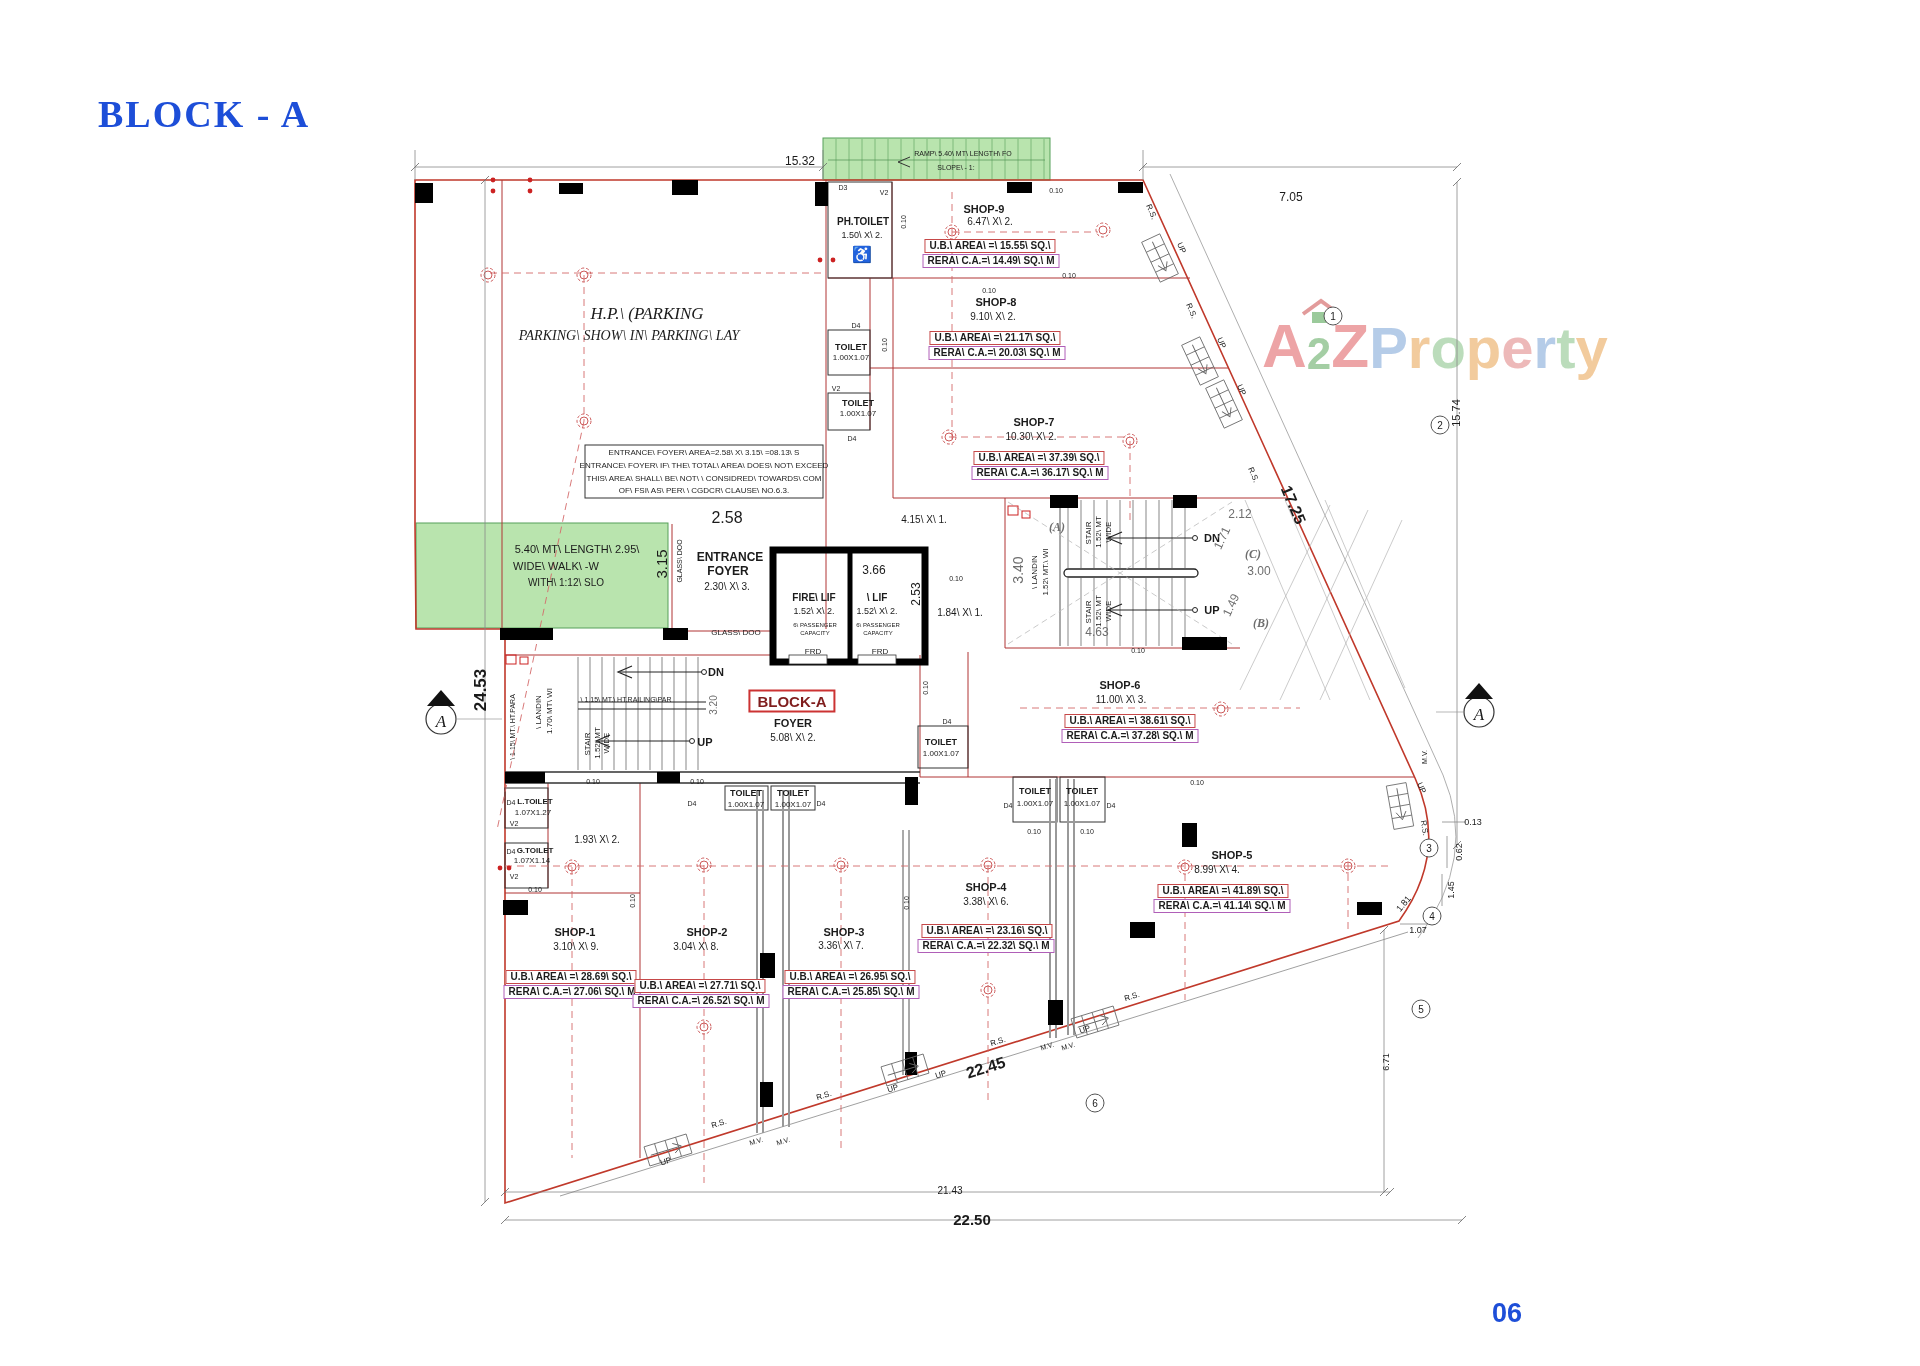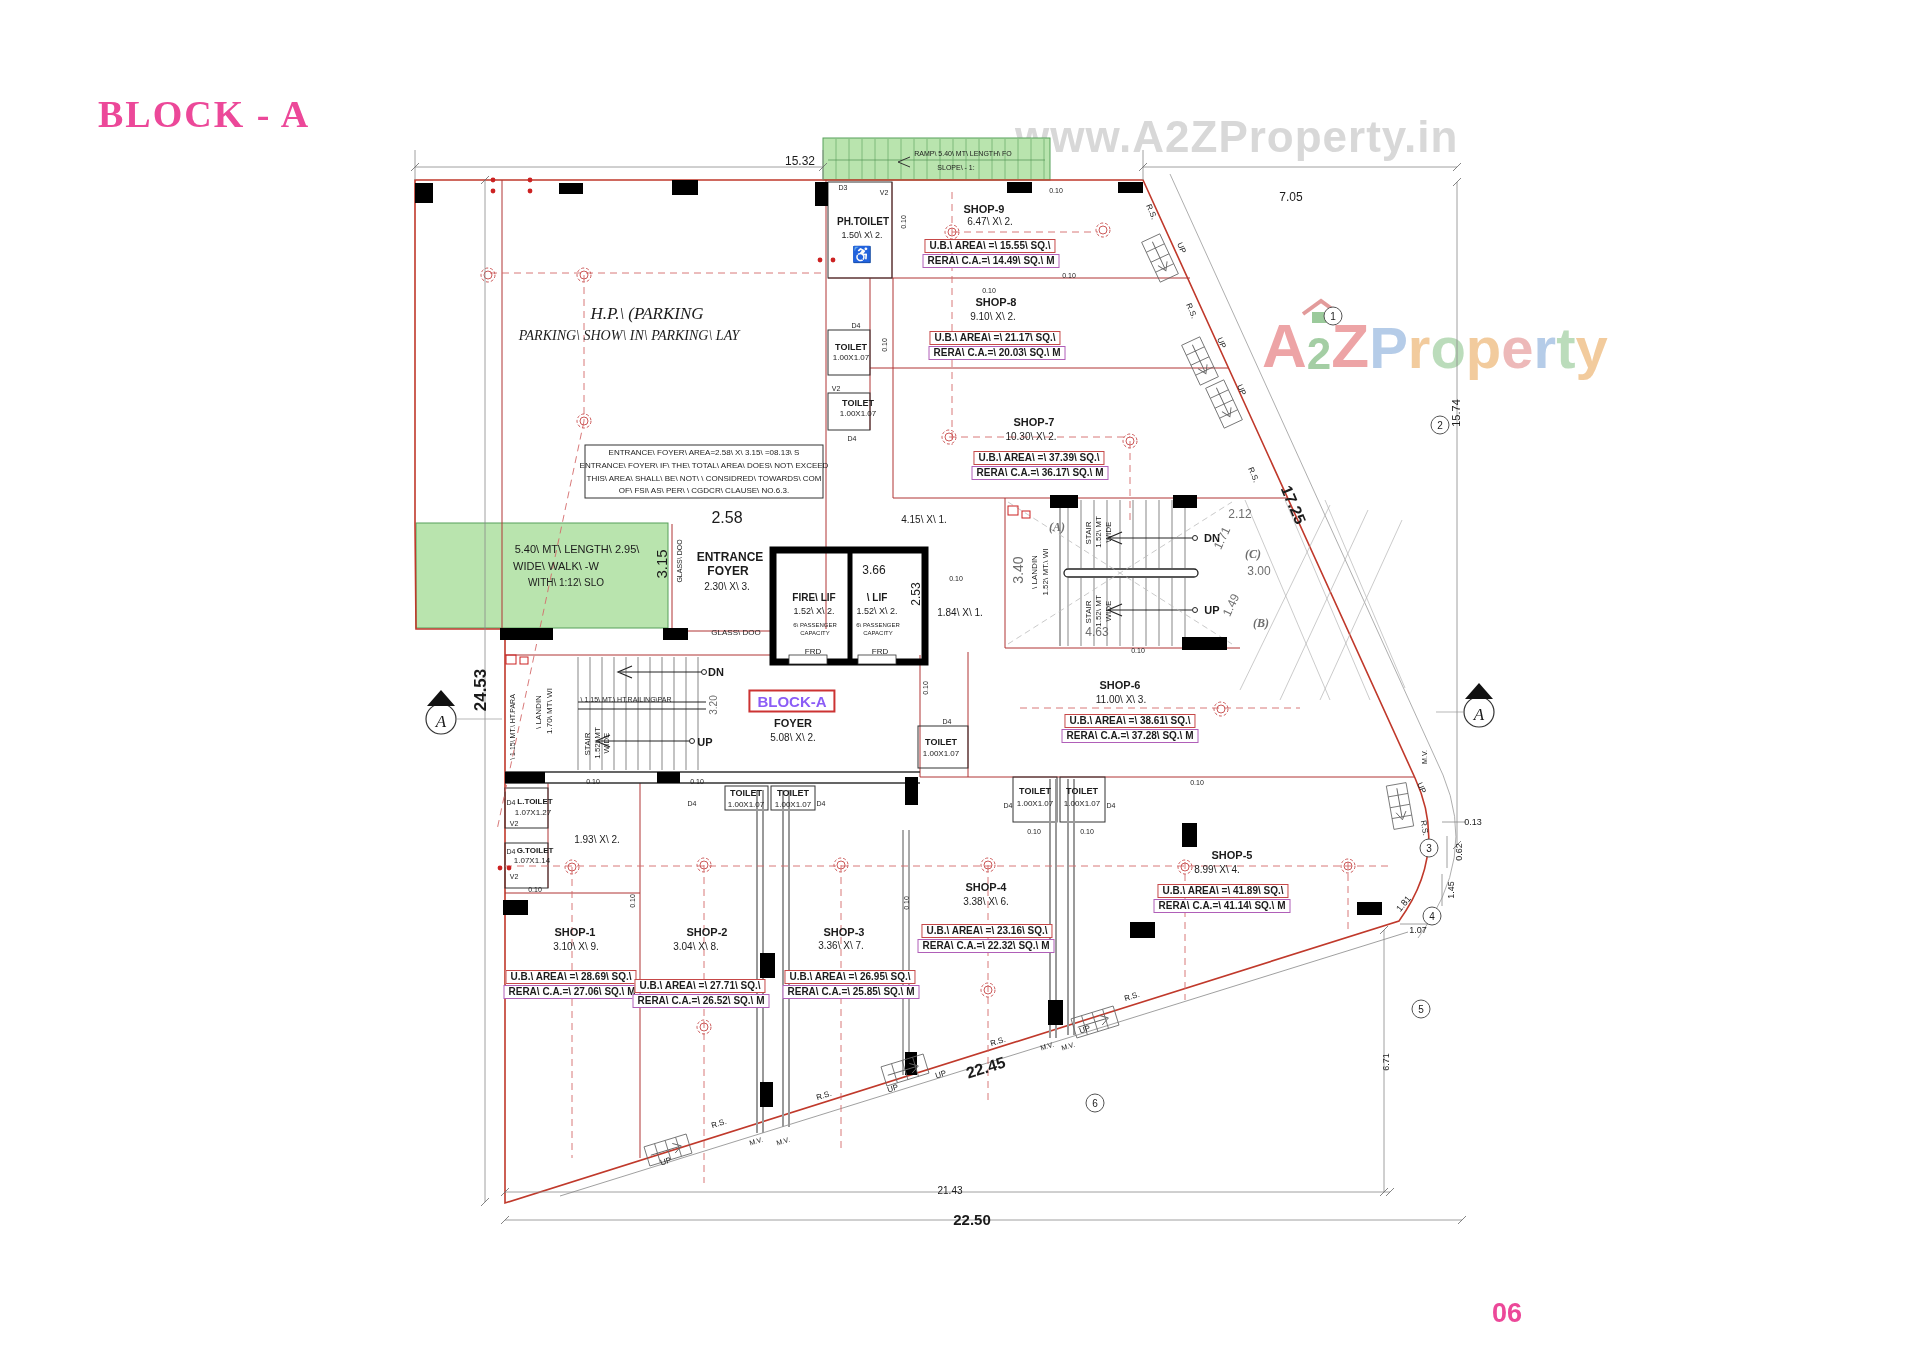--- a/index.html
+++ b/index.html
@@ -13,34 +13,33 @@
   .wm-logo span{display:inline-block;}
   #house-icon{position:absolute;left:1300px;top:298px;opacity:.6;z-index:0;}
   #labels{position:absolute;left:0;top:0;width:1920px;height:1366px;z-index:3;}
   .lbl{position:absolute;white-space:nowrap;color:#1b1b1b;line-height:1;
        transform:translate(-50%,-50%);}
   .lbl.b{font-weight:bold;}
   .lbl.ub{border:1px solid #c64848;background:#fff;padding:1px 4px;}
   .lbl.rera{border:1px solid #b05fb8;background:#fff;padding:1px 4px;}
   .lbl.circ{border:1px solid #555;border-radius:50%;width:17px;height:17px;
             display:flex;align-items:center;justify-content:center;background:#fff;}
-  .lbl.redbox{border:2px solid #cc3333;color:#8b5cf6;background:#fff;padding:2px 7px;}
+  .lbl.redbox{border:2px solid #cc3333;color:#7f1d1d;background:#fff;padding:2px 7px;}
   .lbl.serif{font-family:"Liberation Serif",serif;font-style:italic;}
   .lbl.gray{color:#6e6e6e;}
-  .title{position:absolute;font-family:"Liberation Serif",serif;font-weight:bold;color:#ec4899;z-index:4;}
+  .title{position:absolute;font-family:"Liberation Serif",serif;font-weight:bold;color:#1d4ed8;z-index:4;}
   #block-title{left:98px;top:92px;font-size:38px;letter-spacing:2px;}
   #floor-title{left:755px;top:1262px;width:420px;text-align:center;font-size:34px;}
   #page-number{left:1492px;top:1298px;font-size:27px;font-family:"Liberation Sans",sans-serif;}
 </style>
 </head>
 <body>
 
 <div id="page">
 
-  <div class="wm-url">www.A2ZProperty.in</div>
   <div class="wm-logo" id="wm-logo">
       <span style="color: rgb(224, 90, 94); font-size: 62px;">A</span>
       <span style="color: rgb(90, 167, 90); font-size: 44px;">2</span>
       <span style="color: rgb(224, 90, 94); font-size: 62px;">Z</span>
       <span style="color: rgb(136, 136, 136); font-size: 30px;"> </span>
       <span style="color: rgb(122, 163, 214); font-size: 58px;">P</span>
       <span style="color: rgb(232, 161, 78); font-size: 58px;">r</span>
       <span style="color: rgb(132, 193, 132); font-size: 58px;">o</span>
       <span style="color: rgb(232, 161, 78); font-size: 58px;">p</span>
       <span style="color: rgb(224, 128, 128); font-size: 58px;">e</span>

